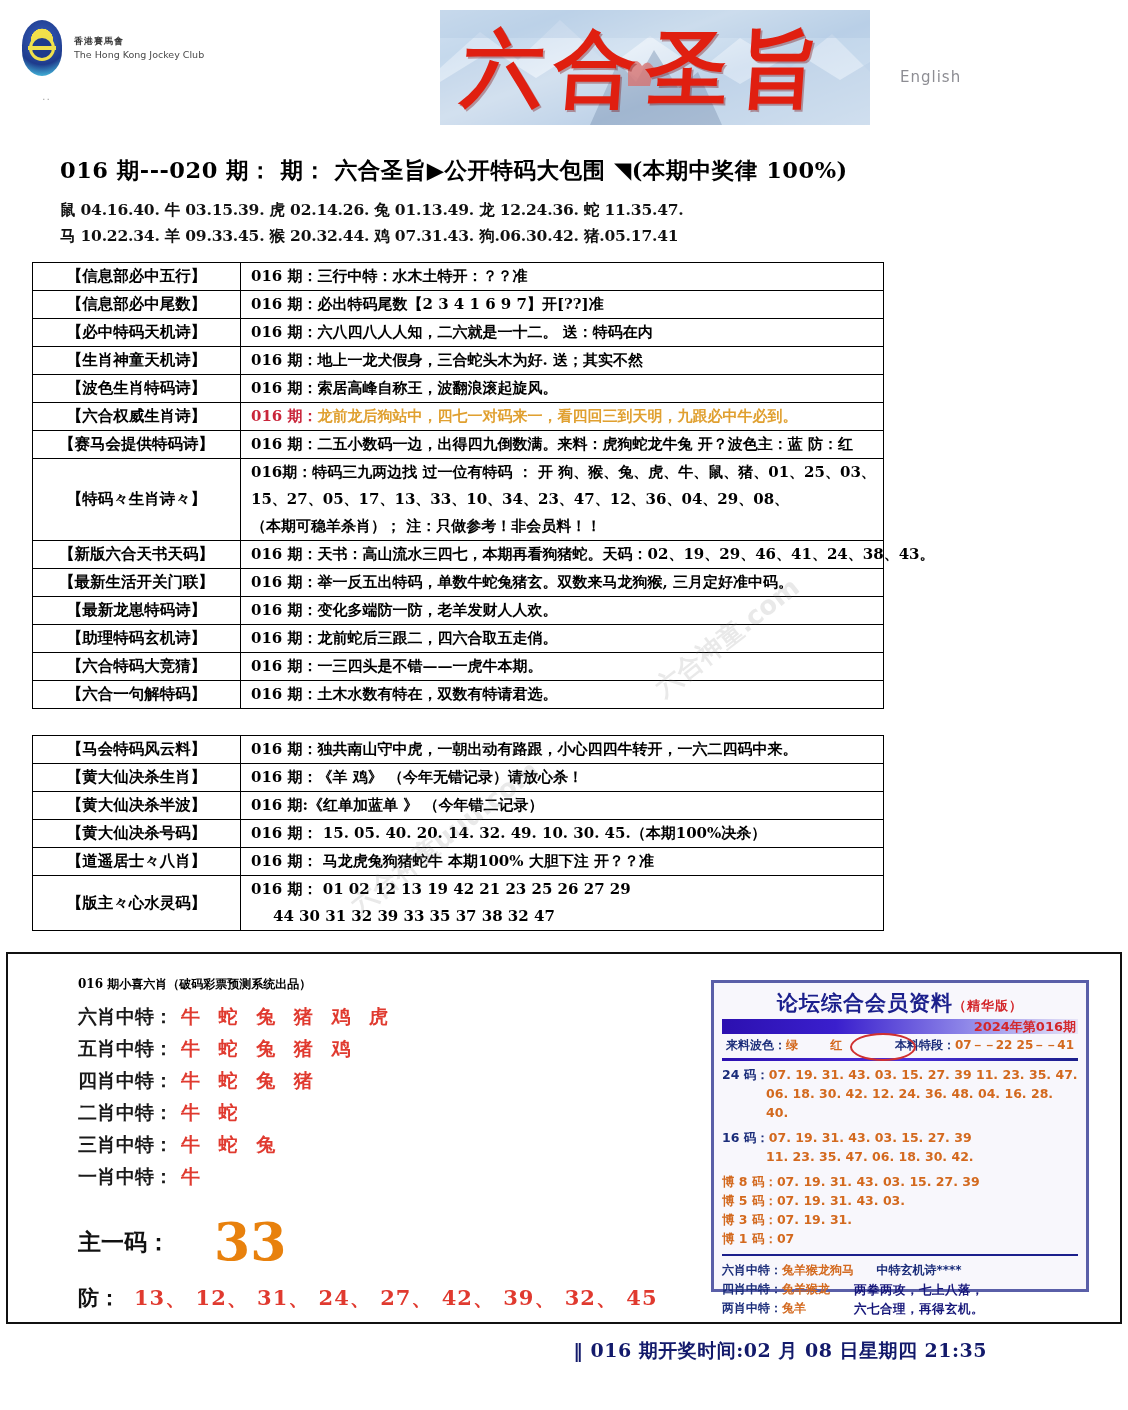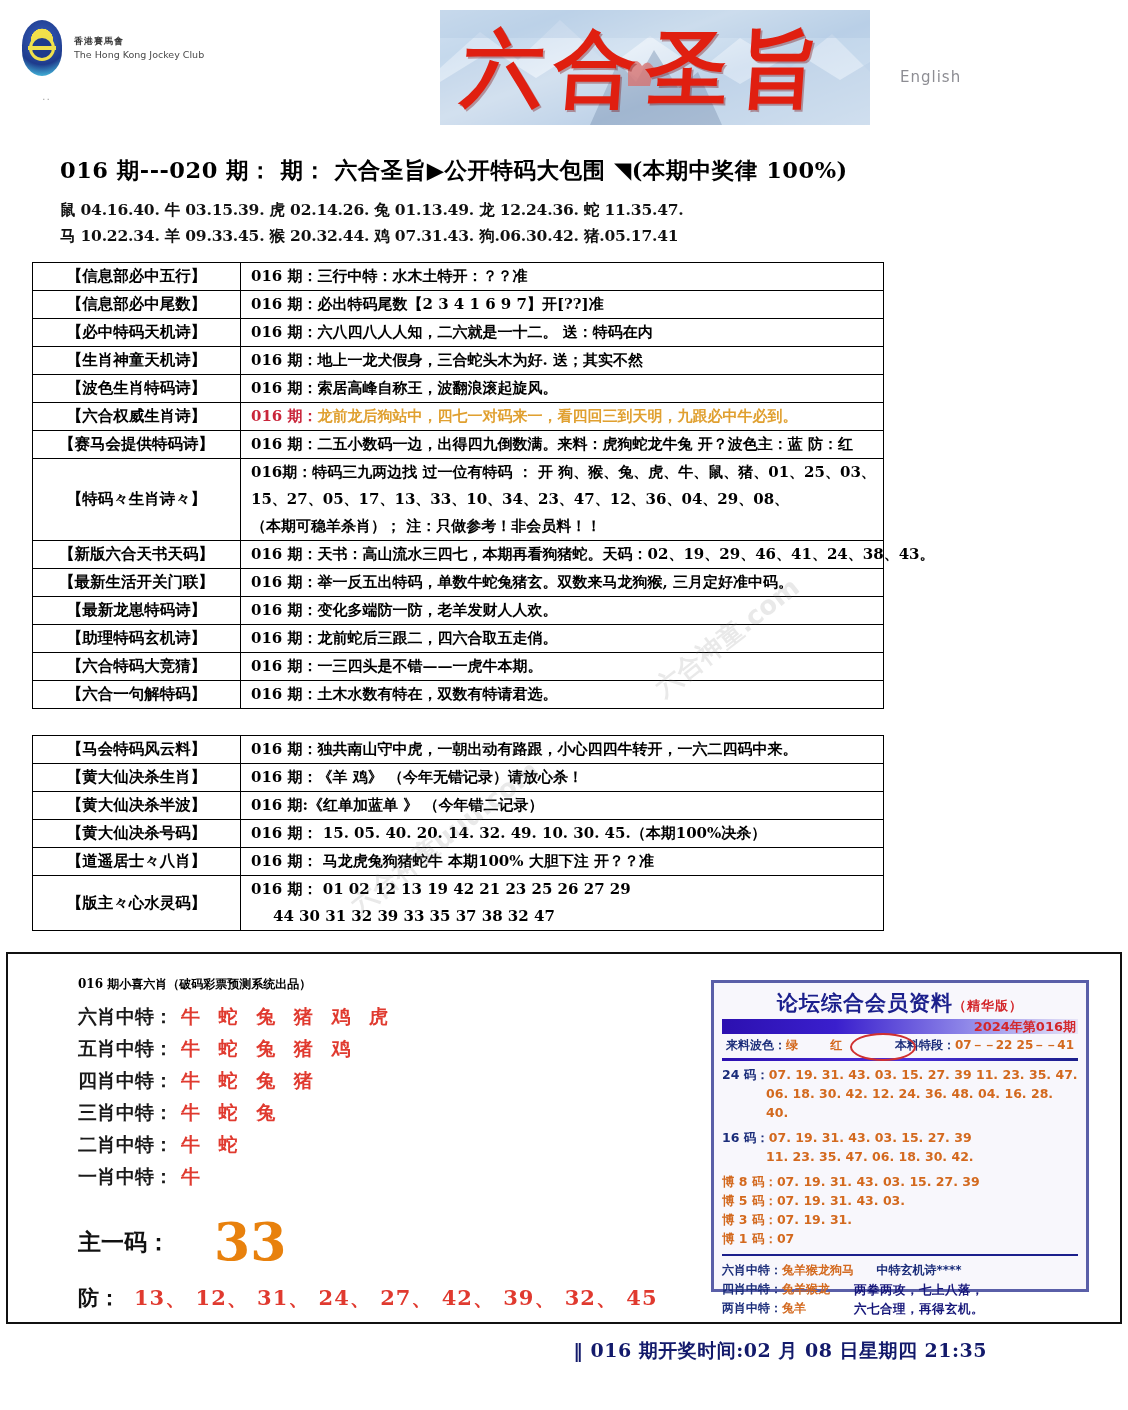--- a/index.html
+++ b/index.html
@@ -455,24 +455,24 @@
     <div class="xiao-row">
       <span class="lbl">六肖中特：</span><span class="vals">牛 蛇 兔 猪 鸡 虎</span>
     </div>
     <div class="xiao-row">
       <span class="lbl">五肖中特：</span><span class="vals">牛 蛇 兔 猪 鸡</span>
     </div>
     <div class="xiao-row">
       <span class="lbl">四肖中特：</span><span class="vals">牛 蛇 兔 猪</span>
     </div>
     <div class="xiao-row">
+      <span class="lbl">二肖中特：</span><span class="vals">牛 蛇</span>
+    </div>
+    <div class="xiao-row">
       <span class="lbl">三肖中特：</span><span class="vals">牛 蛇 兔</span>
-    </div>
-    <div class="xiao-row">
-      <span class="lbl">二肖中特：</span><span class="vals">牛 蛇</span>
     </div>
     <div class="xiao-row">
       <span class="lbl">一肖中特：</span><span class="vals">牛</span>
     </div>
   </div>
 
   <div class="main-code">
     <span class="lbl">主一码：</span>
     <span class="big">33</span>
   </div>

